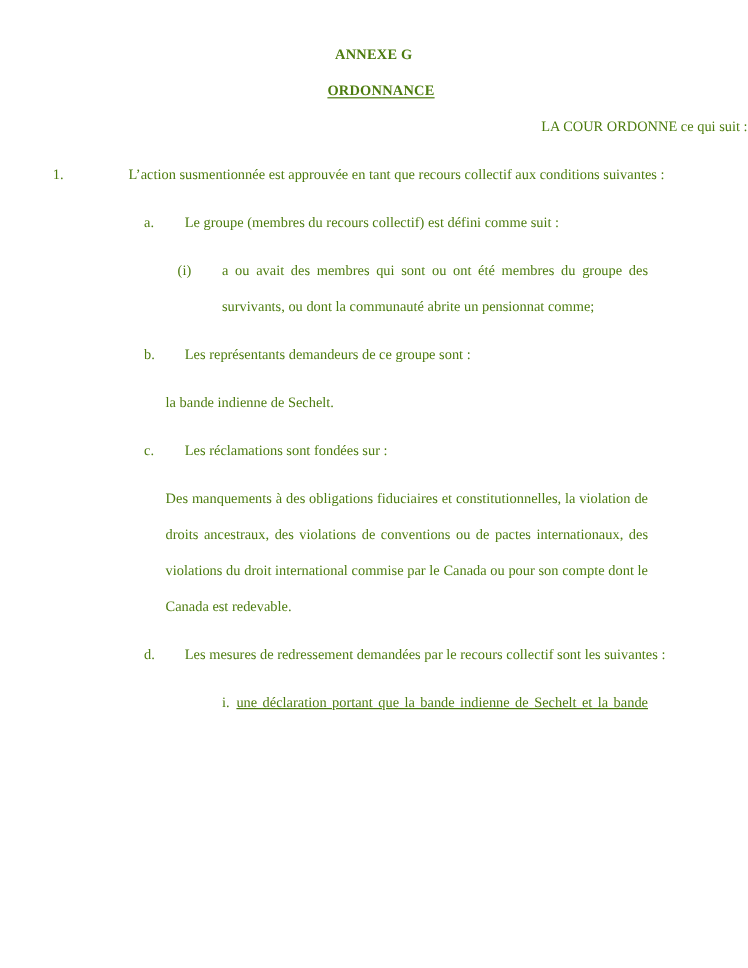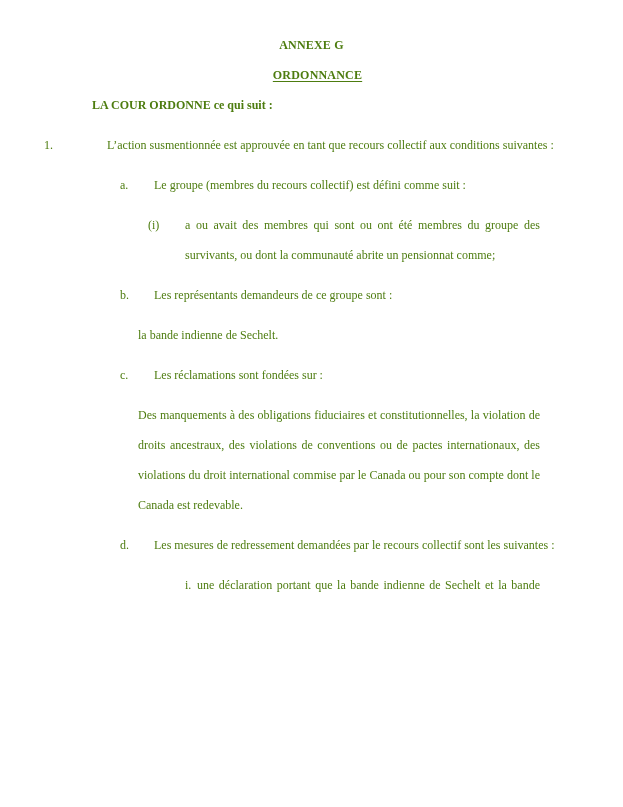--- a/index.html
+++ b/index.html
@@ -11,21 +11,21 @@
     color: #4d7c0f;
     font-family: "Liberation Serif", "DejaVu Serif", serif;
     font-size: 12px;
     line-height: 30px;
     box-sizing: border-box;
     padding-top: 30px;
     overflow: hidden;
   }
   .title { text-align: center; font-weight: bold; letter-spacing: 0.2px; }
   .title .u { text-decoration: underline; text-underline-offset: 2px; margin-left: 12px; }
-  .heading { margin-left: 92px; font-weight: bold; }
+  .heading { margin-left: 36px; font-weight: normal; text-align: right; }
   .mt { margin-top: 10px; }
   .row { display: flex; align-items: flex-start; }
   .lab { flex: none; }
   
   .r1 { margin-left: 44px; margin-right: 40px; }
   .r1 .lab { width: 63px; }
   .r1 .txt { flex: 1; white-space: nowrap; }
   
   .rl { margin-left: 120px; margin-right: 83px; }
   .rl .lab { width: 18px; }
@@ -33,21 +33,21 @@
   
   .para { margin-left: 138px; margin-right: 83px; }
   .just { text-align: justify; }
   
   .rr { margin-left: 148px; margin-right: 83px; }
   .rr .lab { width: 37px; }
   .rr .txt { flex: 1; text-align: justify; }
   
   .rs { margin-left: 185px; margin-right: 83px; }
   .rs .lab { width: 12px; }
-  .rs .txt { flex: 1; text-align: justify; text-align-last: justify; }
+  .rs .txt { flex: 1; text-align: justify; text-align-last: justify; text-decoration: underline; }
   .page-number {
     position: absolute;
     left: 572px;
     top: 769px;
     font-size: 10px;
     line-height: 14px;
   }
 </style>
 </head>
 <body>

